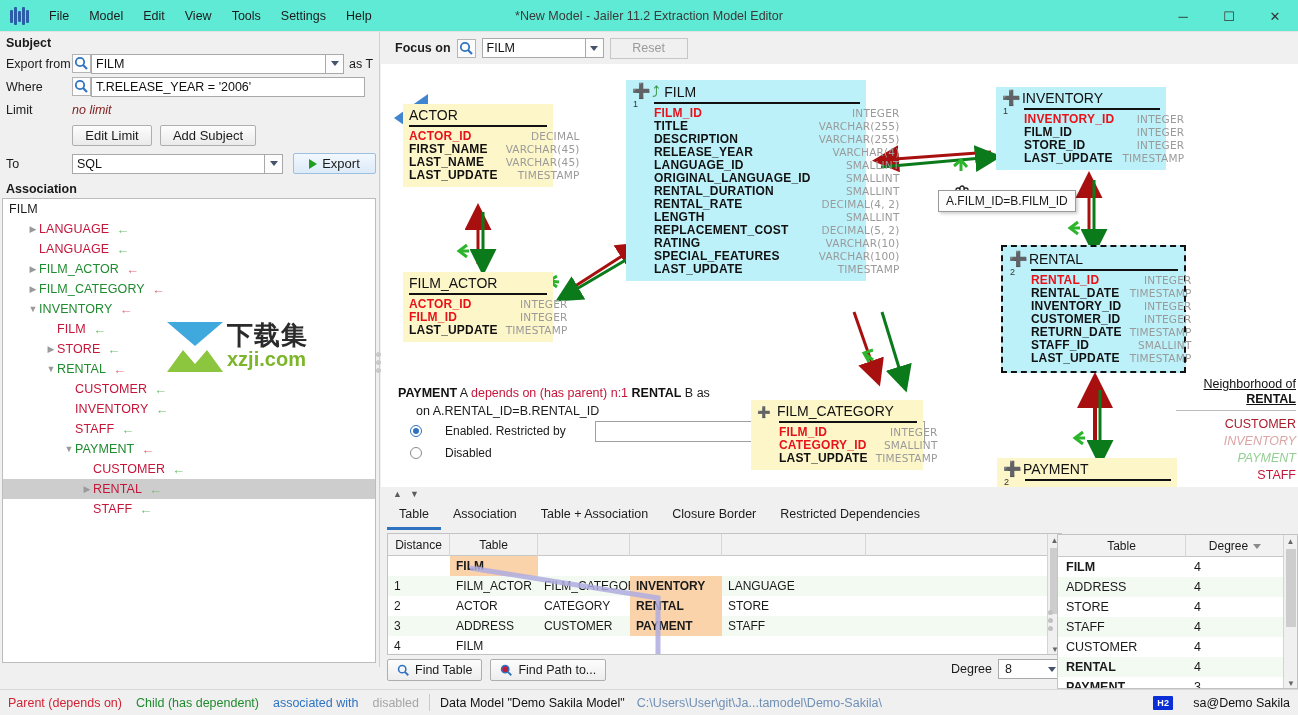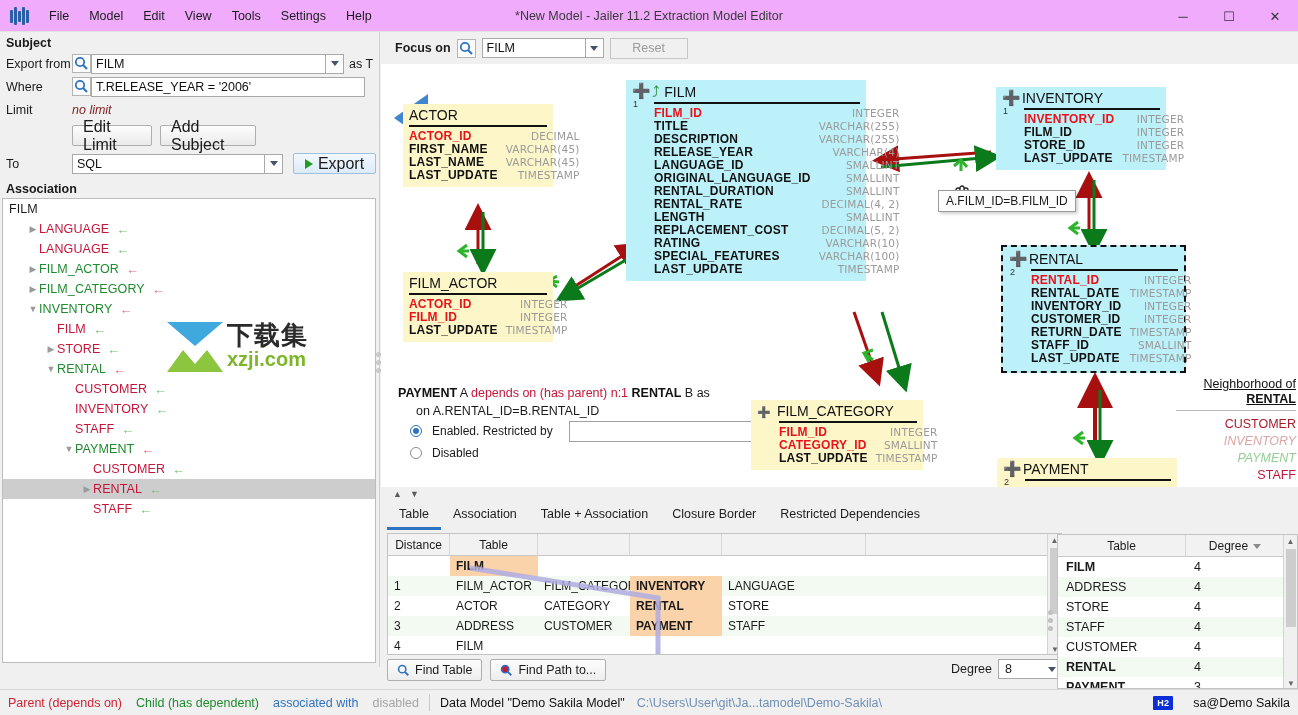--- a/index.html
+++ b/index.html
@@ -8,21 +8,21 @@
     width:1298px; height:715px;
     font-family:"Liberation Sans", sans-serif;
     font-size:12px; color:#1a1a1a;
     background:#f0f0f0; overflow:hidden;
     position:relative;
   }
 
   
   .titlebar{
     position:absolute; left:0; top:0; width:1298px; height:32px;
-    background:#f0abfc; border-bottom:1px solid #e2e2e2;
+    background:#5eead4; border-bottom:1px solid #e2e2e2;
     display:flex; align-items:center;
   }
   .app-logo{ width:26px; height:20px; margin:0 6px 0 8px; position:relative; flex:0 0 auto;}
   .app-logo i{ position:absolute; background:#2a5fa8; width:3px; border-radius:1px;}
   .menubar{ display:flex; align-items:center; gap:2px;}
   .menubar span{ padding:4px 9px; font-size:12.5px; color:#1c1c1c; cursor:default;}
   .wintitle{
     position:absolute; left:0; right:0; text-align:center;
     font-size:12.5px; color:#3a3a3a; pointer-events:none;
   }
@@ -52,21 +52,21 @@
   .combo-arrow{
     width:18px; height:20px; border:1px solid #a9a9a9; border-left:none;
     background:#fcfcfc; display:flex; align-items:center; justify-content:center;
   }
   .tri-down{ width:0;height:0;border-left:4px solid transparent;border-right:4px solid transparent;border-top:5px solid #44526b;}
   .italic-muted{ font-style:italic; color:#7f1d1d; font-size:12.5px;}
   .btn{
     height:21px; background:linear-gradient(#fdfdfd,#eaeaea);
     border:1px solid #aeaeae; border-radius:2px;
     display:inline-flex; align-items:center; justify-content:center;
-    font-size:16px; padding:0 10px; cursor:default;
+    font-size:13px; padding:0 10px; cursor:default;
   }
   .btn.export{ background:linear-gradient(#f2f8ff,#dceaf8); border-color:#9dbfe0;}
   .tri-right-green{width:0;height:0;border-top:5px solid transparent;border-bottom:5px solid transparent;border-left:8px solid #1f9e1f;margin-right:5px;}
 
   .treebox{
     position:absolute; left:2px; top:166px; width:374px; height:465px;
     background:#fff; border:1px solid #bdbdbd; overflow:hidden;
   }
   .trow{ height:20px; display:flex; align-items:center; font-size:12.5px; white-space:nowrap;}
   .trow.sel{ background:#cdcdcd;}
@@ -128,21 +128,21 @@
   .nitem.c2{ color:#dba5a5; font-style:italic;}
   .nitem.c3{ color:#93cf93; font-style:italic;}
   .nitem.c4{ color:#c5163a;}
 
   
   .assoc{ position:absolute; left:17px; top:352px; width:560px;}
   .assoc .line1{ font-size:12.5px; line-height:18px; white-space:nowrap;}
   .assoc .line1 b{ font-weight:bold; color:#111;}
   .assoc .line1 .rd{ color:#c5163a;}
   .assoc .line2{ font-size:12.5px; padding-left:18px; line-height:18px;}
-  .radiorow{ display:flex; align-items:center; padding-left:12px; height:22px; gap:10px;}
+  .radiorow{ display:flex; align-items:center; padding-left:12px; height:22px; gap:23px;}
   .radio{ width:12px;height:12px;border-radius:50%; border:1px solid #8a8a8a; background:#fff;
     display:flex; align-items:center; justify-content:center; flex:0 0 auto;}
   .radio.on{ border-color:#2f73c0;}
   .radio.on i{ width:6px;height:6px;border-radius:50%;background:#2f73c0; display:block;}
   .restrict-input{ width:330px; height:21px; background:#fff; border:1px solid #a0a0a0; margin-left:6px;}
 
   
   .vsplit{ position:absolute; left:376px; top:340px; width:5px; height:44px;
     display:flex; flex-direction:column; align-items:center; justify-content:center; gap:3px;}
   .vsplit i{ width:5px;height:5px;border-radius:50%;background:#c9c9c9; display:block;}

